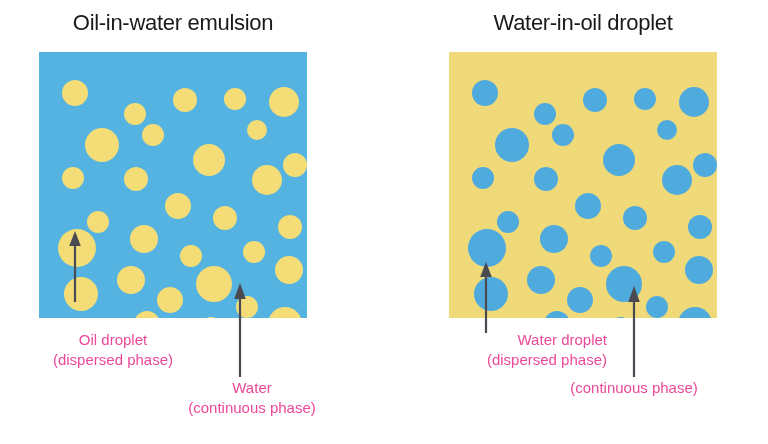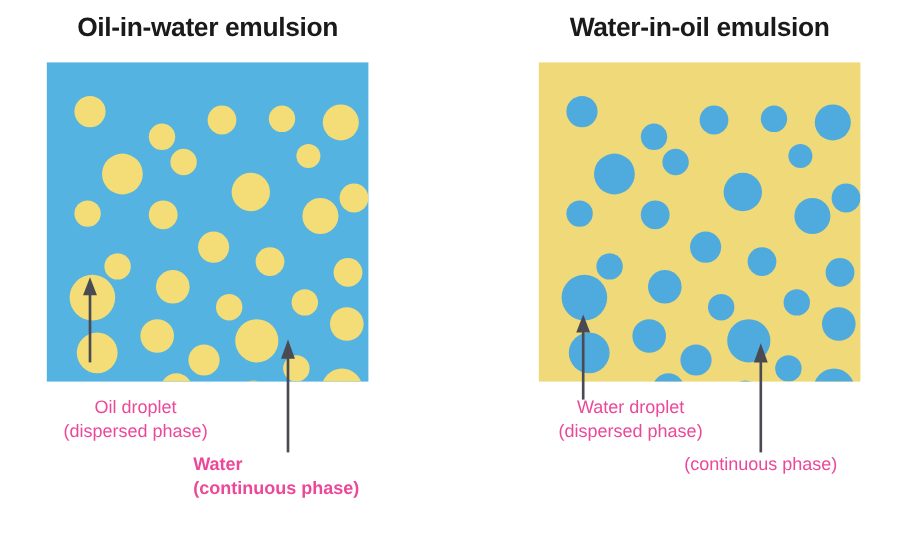--- a/index.html
+++ b/index.html
@@ -16,21 +16,21 @@
   }
   .stage {
     position: absolute;
     left: 0; top: 0;
     width: 768px;
     height: 444px;
   }
   .panel-title {
     position: absolute;
     font-size: 22px;
-    font-weight: bold;
+    font-weight: normal;
     color: #1a1a1a;
     letter-spacing: -0.3px;
     white-space: nowrap;
     text-align: center;
   }
   #title-left  { left: 0px;   top: 10px; width: 346px; }
   #title-right { left: 410px; top: 10px; width: 346px; }
 
   .emulsion-panel {
     position: absolute;
@@ -52,32 +52,32 @@
   .caption {
     position: absolute;
     font-size: 15px;
     line-height: 20px;
     color: #ec4899;
     white-space: nowrap;
   }
   .caption .ln { display: block; }
 
   #caption-oil-droplet    { left: 38px;  top: 330px; text-align: center; width: 150px; }
-  #caption-water-cont     { left: 161px; top: 378px; text-align: left; width: 152px; font-weight: bold; }
-  #caption-water-droplet  { left: 444px; top: 330px; text-align: center; width: 163px; }
+  #caption-water-cont     { left: 176px; top: 378px; text-align: center; width: 152px; }
+  #caption-water-droplet  { left: 444px; top: 330px; text-align: right; width: 163px; }
   #caption-oil-cont       { left: 558px; top: 378px; text-align: center; width: 152px; }
 </style>
 </head>
 <body>
 
 <div class="stage">
 
   <div class="panel-title" id="title-left">Oil-in-water emulsion</div>
 
-  <div class="panel-title" id="title-right">Water-in-oil emulsion</div>
+  <div class="panel-title" id="title-right">Water-in-oil droplet</div>
 
   <div class="emulsion-panel" id="panel-left" style="background: rgb(84, 179, 224);">
       <div class="droplet" style="left: 23px; top: 28px; width: 26px; height: 26px; background: rgb(244, 221, 119);"></div>
       <div class="droplet" style="left: 85px; top: 51px; width: 22px; height: 22px; background: rgb(244, 221, 119);"></div>
       <div class="droplet" style="left: 134px; top: 36px; width: 24px; height: 24px; background: rgb(244, 221, 119);"></div>
       <div class="droplet" style="left: 185px; top: 36px; width: 22px; height: 22px; background: rgb(244, 221, 119);"></div>
       <div class="droplet" style="left: 230px; top: 35px; width: 30px; height: 30px; background: rgb(244, 221, 119);"></div>
       <div class="droplet" style="left: 46px; top: 76px; width: 34px; height: 34px; background: rgb(244, 221, 119);"></div>
       <div class="droplet" style="left: 103px; top: 72px; width: 22px; height: 22px; background: rgb(244, 221, 119);"></div>
       <div class="droplet" style="left: 154px; top: 92px; width: 32px; height: 32px; background: rgb(244, 221, 119);"></div>

